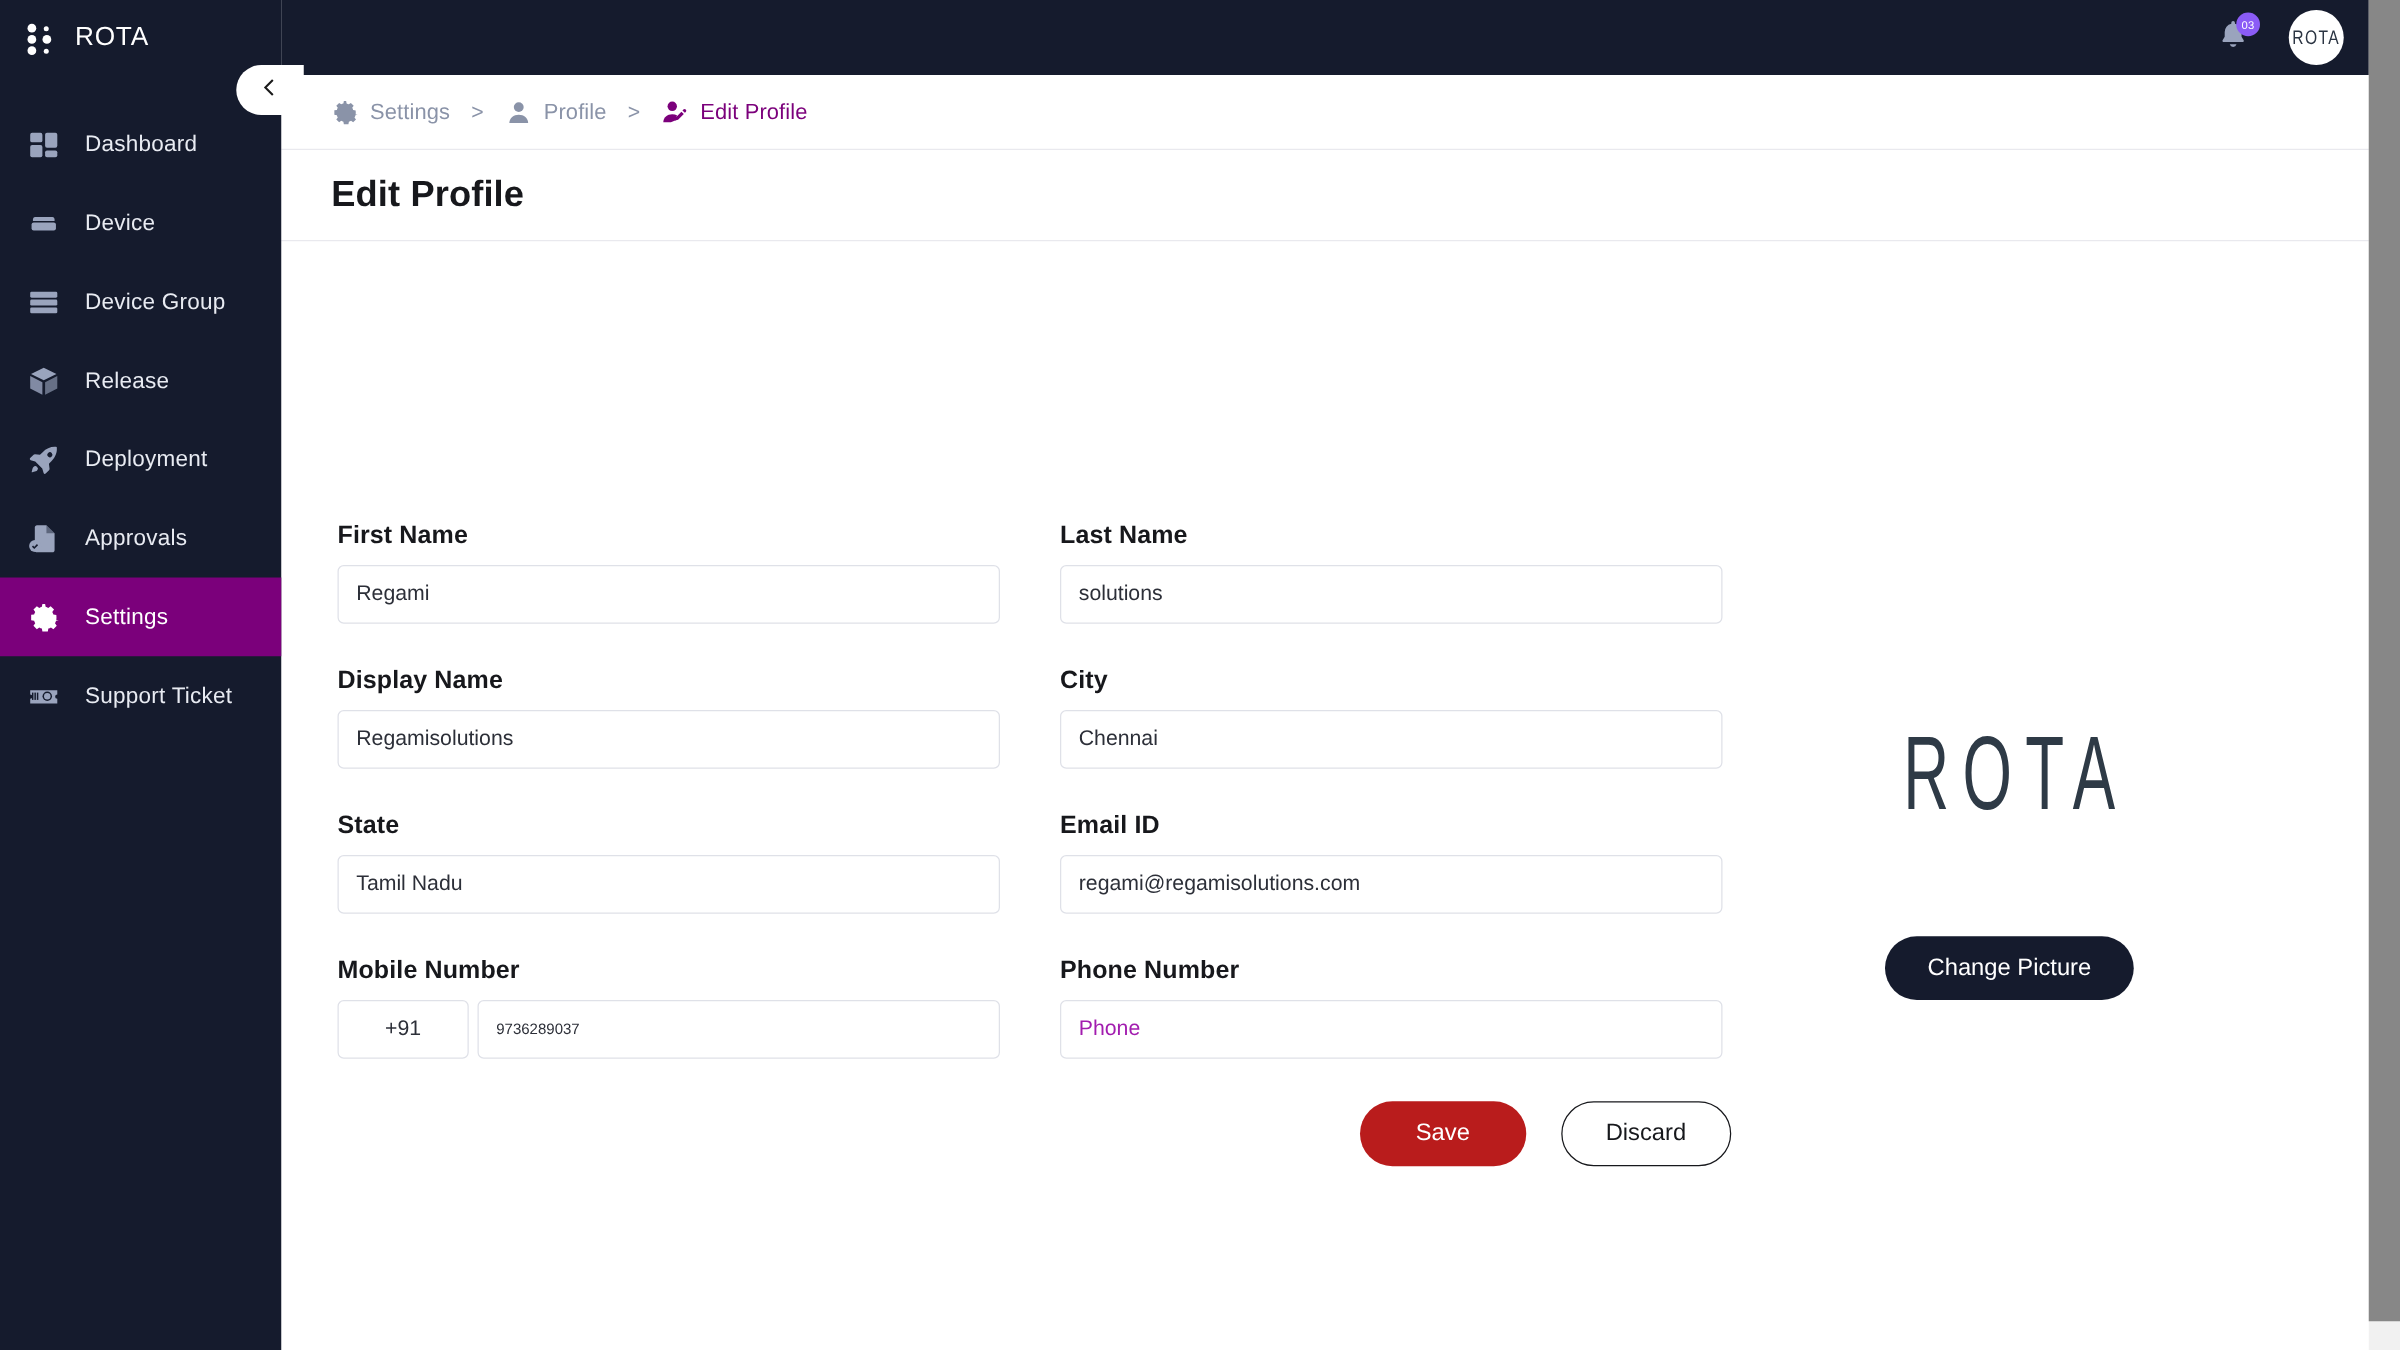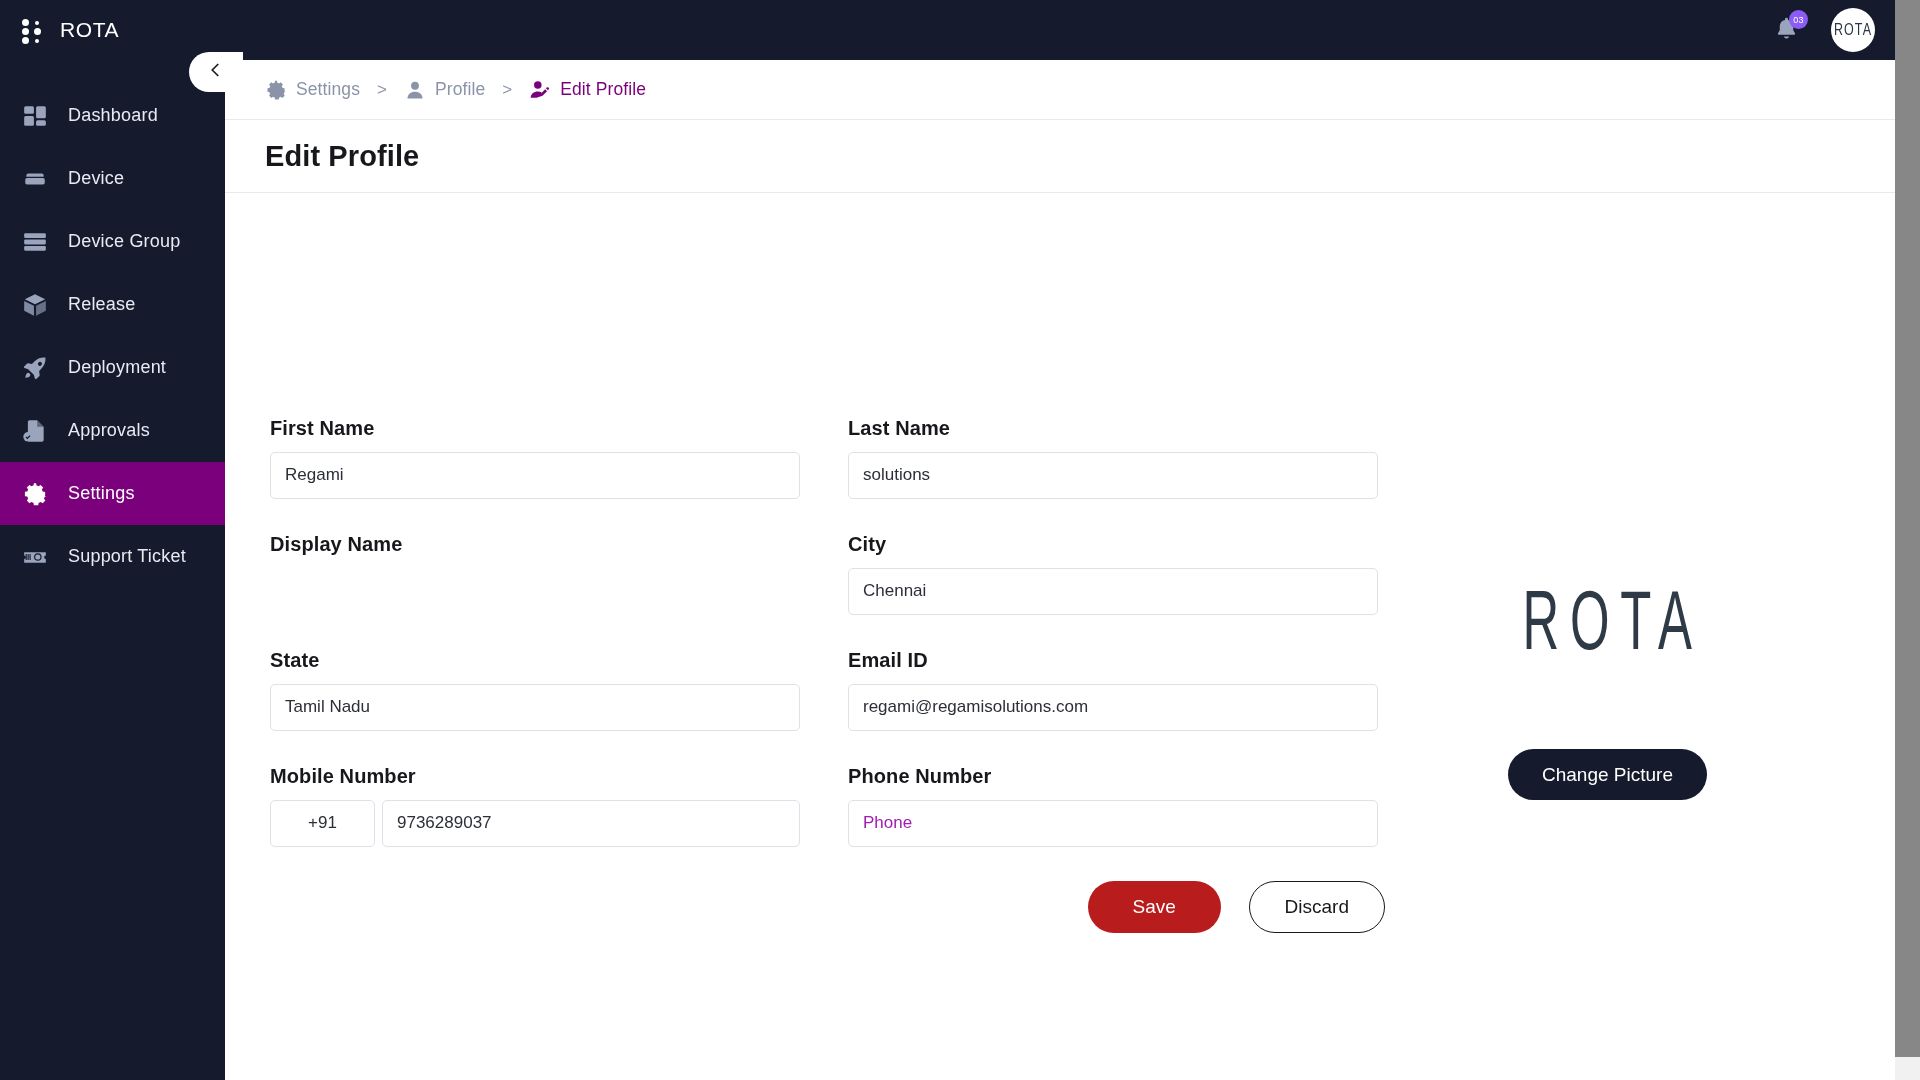--- a/index.html
+++ b/index.html
@@ -243,21 +243,21 @@
     background:#fff;
     cursor:pointer;
   }
   .phone-num {
     flex:1 1 auto;
     height:47px;
     border:1px solid #dfe1e8;
     border-radius:5px;
     display:flex; align-items:center;
     padding:0 14px;
-    font-size:17px;
+    font-size:12px;
     color:#2c2f38;
     background:#fff;
     cursor:text;
   }
 
   
   .actions {
     display:flex;
     gap:28px;
     margin-top:24px;
@@ -526,20 +526,21 @@
           </div>
           <div class="field">
             <div class="field-label">Last Name</div>
             <div class="input-box">solutions</div>
           </div>
         </div>
 
         <div class="row">
           <div class="field">
             <div class="field-label">Display Name</div>
+            <div class="input-box">Regamisolutions</div>
           </div>
           <div class="field">
             <div class="field-label">City</div>
             <div class="input-box">Chennai</div>
           </div>
         </div>
 
         <div class="row">
           <div class="field">
             <div class="field-label">State</div>

